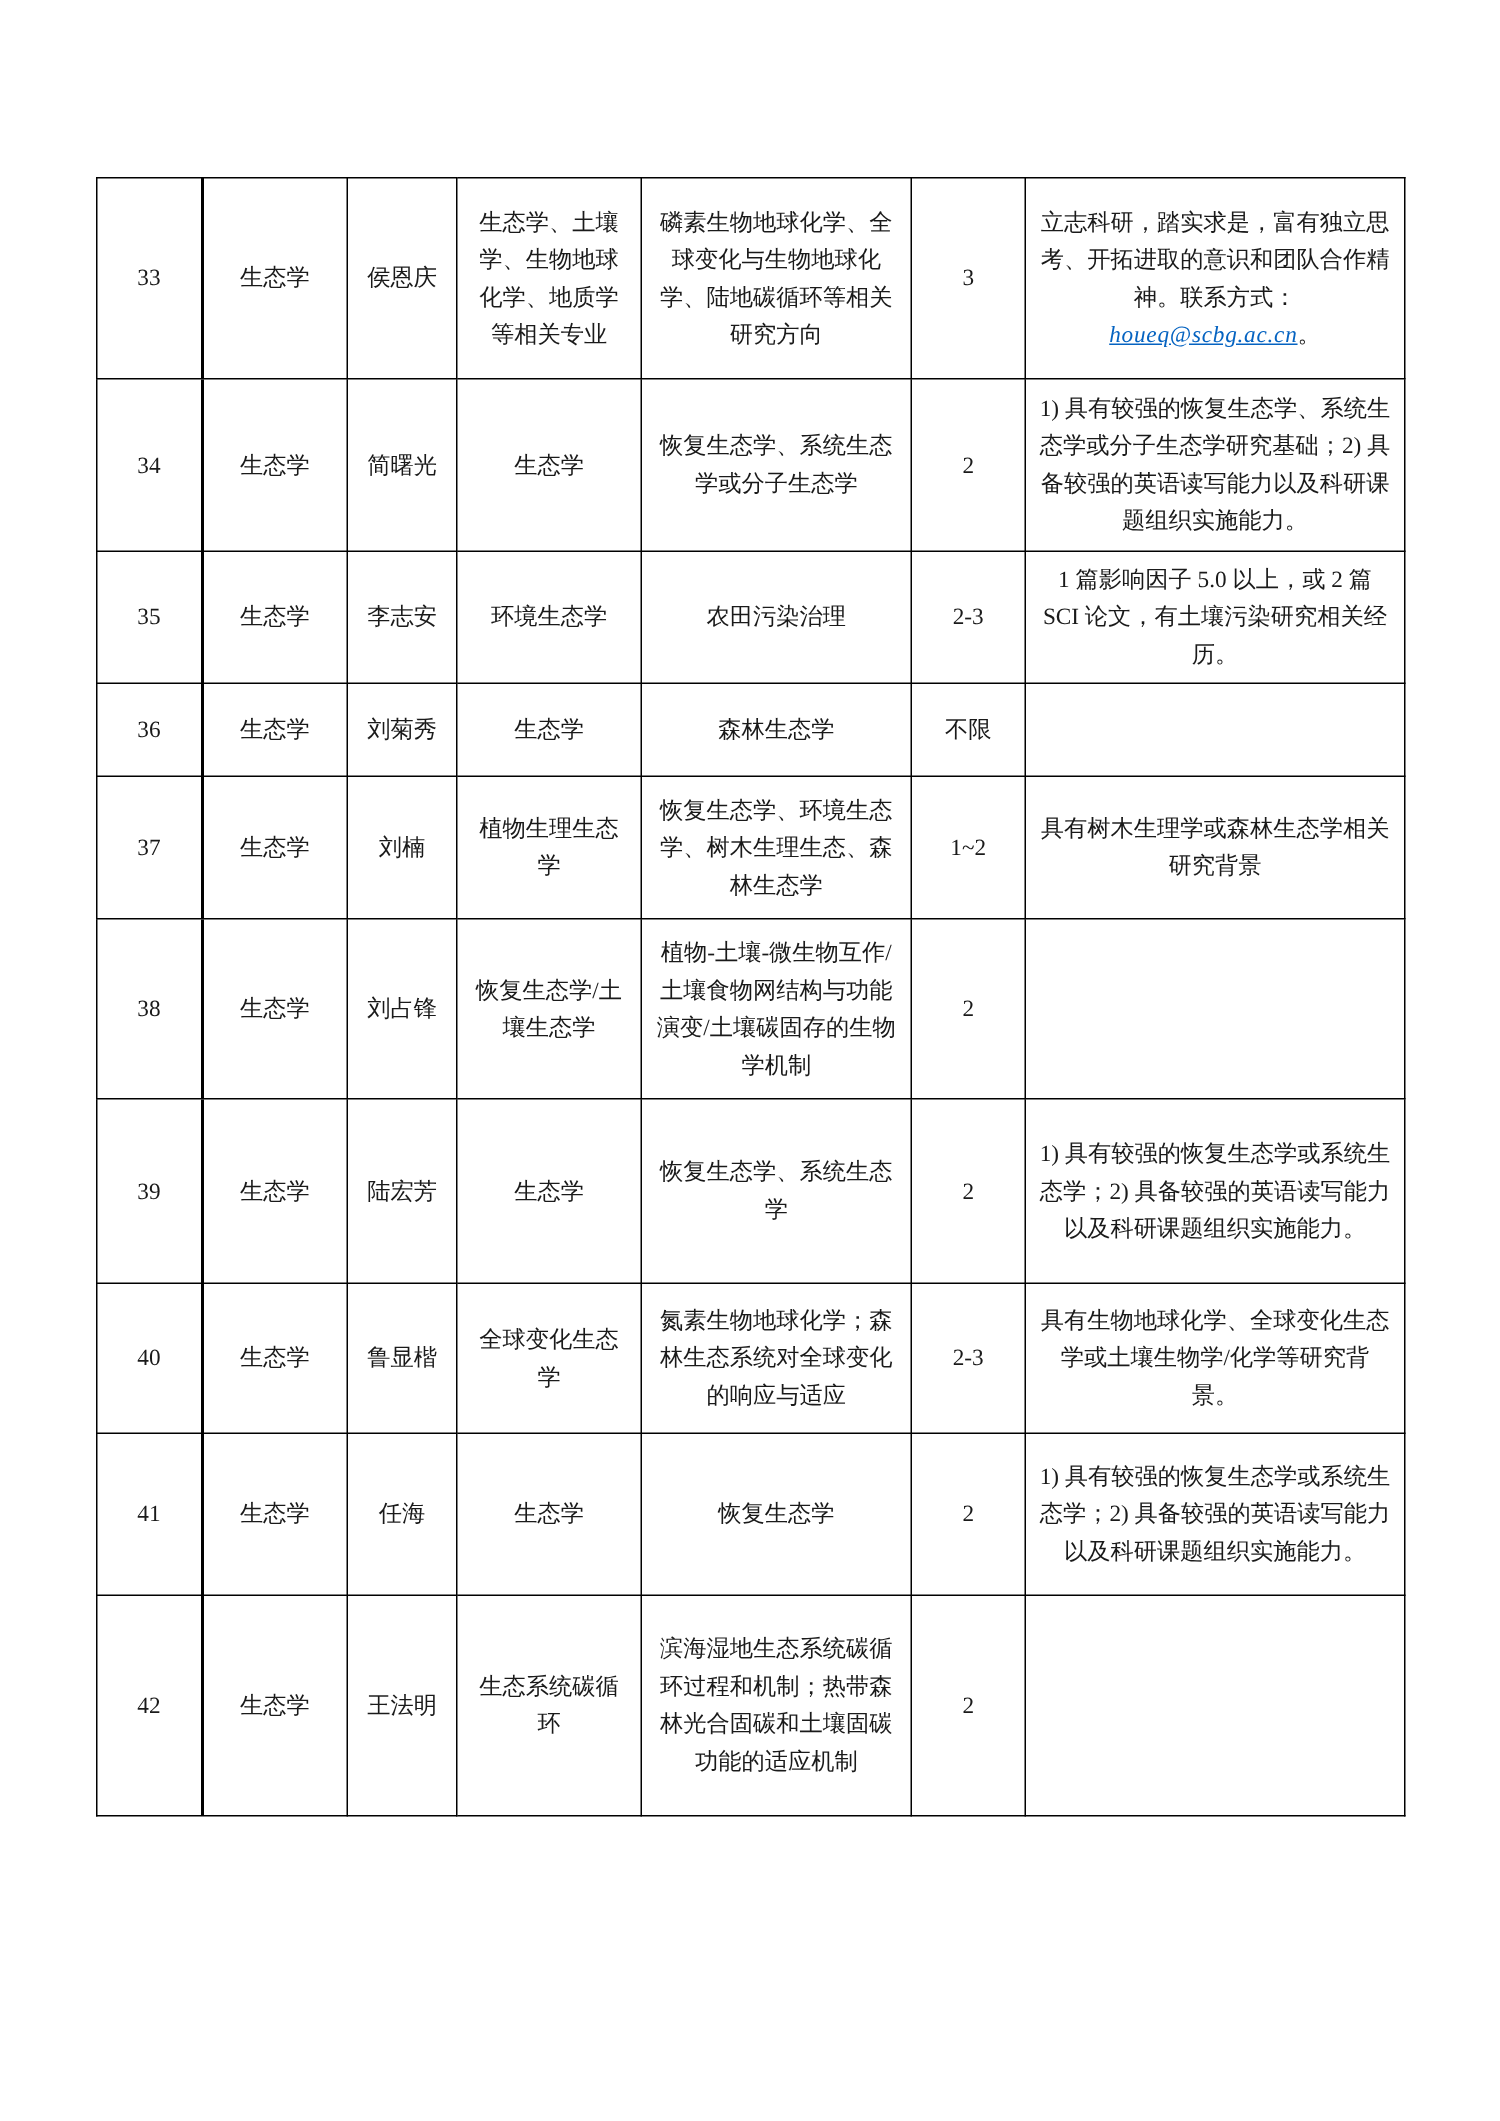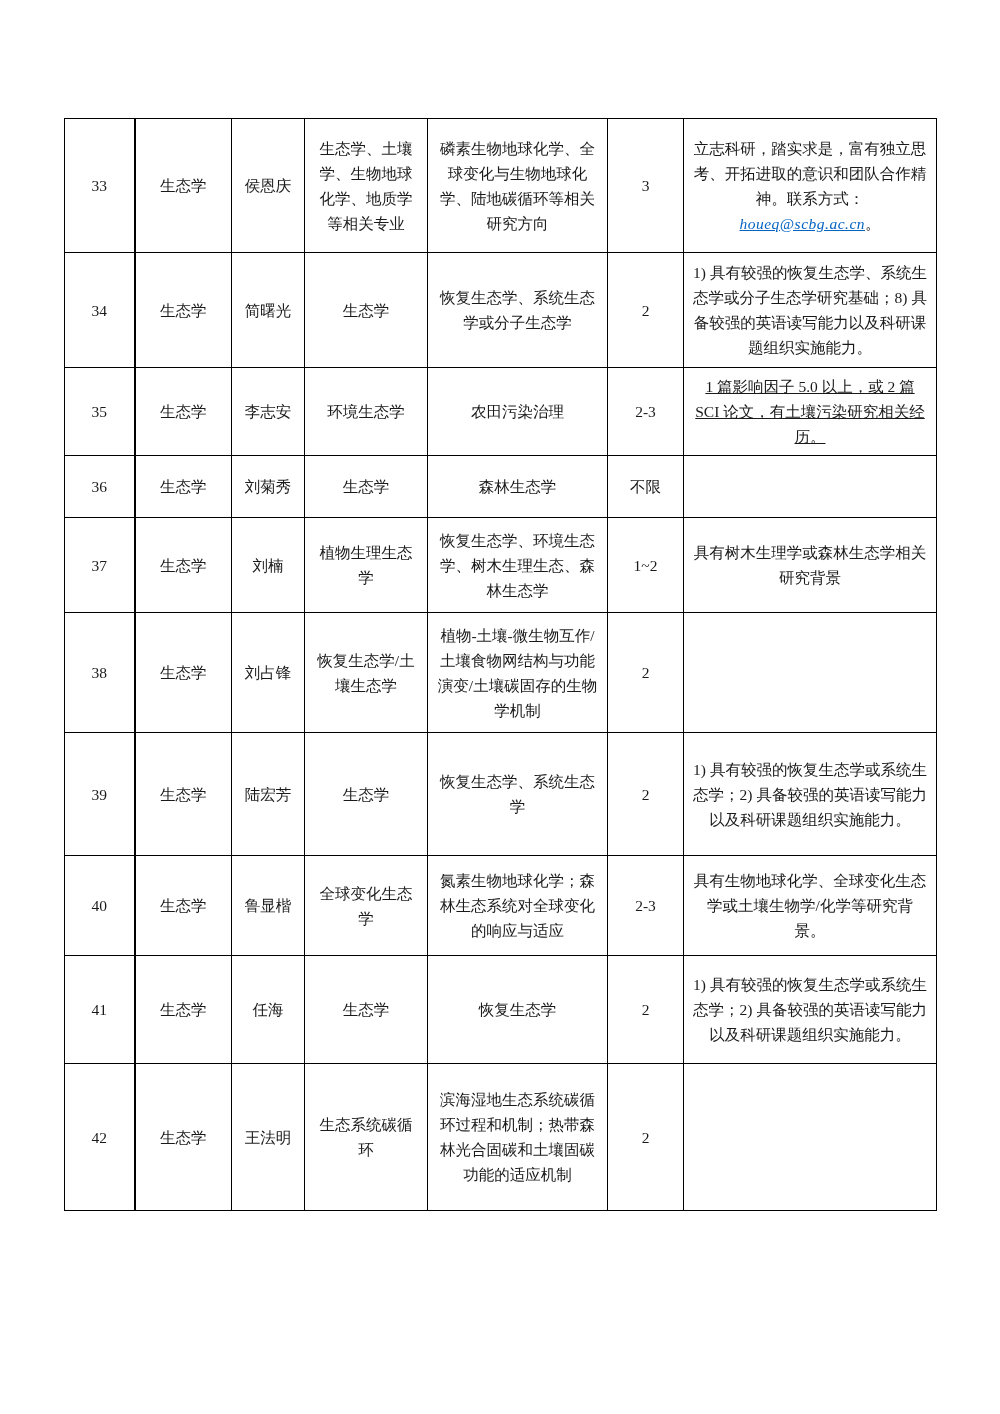--- a/index.html
+++ b/index.html
@@ -24,21 +24,21 @@
     padding: 3px 8px;
     font-size: 15.5px;
     line-height: 25px;
     vertical-align: middle;
     text-align: center;
     overflow: hidden;
     word-break: break-word;
   }
   .doc-table td.no-cell { border-right: 2px solid #000000; }
   .al  { text-align: left; margin-left: 26px; }
-  .ac  { text-align: center; text-decoration: underline; }
+  .ac  { text-align: center; }
   .aj  { text-align: justify; }
   .ajc { text-align: justify; text-align-last: center; -moz-text-align-last: center; }
   a.email {
     text-decoration: underline;
     letter-spacing: 0.5px;
     cursor: pointer;
   }
 </style>
 </head>
 <body>
@@ -63,21 +63,21 @@
     <td>3</td>
     <td class="aj"><span>立志科研，踏实求是，富有独立思考、开拓进取的意识和团队合作精神。联系方式：</span><a class="email" style="color: rgb(5, 99, 193); font-style: italic;">houeq@scbg.ac.cn</a><span>。</span></td>
   </tr>
       <tr style="height: 115px;">
     <td class="no-cell">34</td>
     <td>生态学</td>
     <td>简曙光</td>
     <td class="al">生态学</td>
     <td class="al">恢复生态学、系统生态学或分子生态学</td>
     <td>2</td>
-    <td class="al"><span>1) 具有较强的恢复生态学、系统生态学或分子生态学研究基础；8) 具备较强的英语读写能力以及科研课题组织实施能力。</span><span></span></td>
+    <td class="al"><span>1) 具有较强的恢复生态学、系统生态学或分子生态学研究基础；2) 具备较强的英语读写能力以及科研课题组织实施能力。</span><span></span></td>
   </tr>
       <tr style="height: 88px;">
     <td class="no-cell">35</td>
     <td>生态学</td>
     <td>李志安</td>
     <td>环境生态学</td>
     <td>农田污染治理</td>
     <td>2-3</td>
     <td class="ac"><span>1 篇影响因子 5.0 以上，或 2 篇 SCI 论文，有土壤污染研究相关经历。</span><span></span></td>
   </tr>

